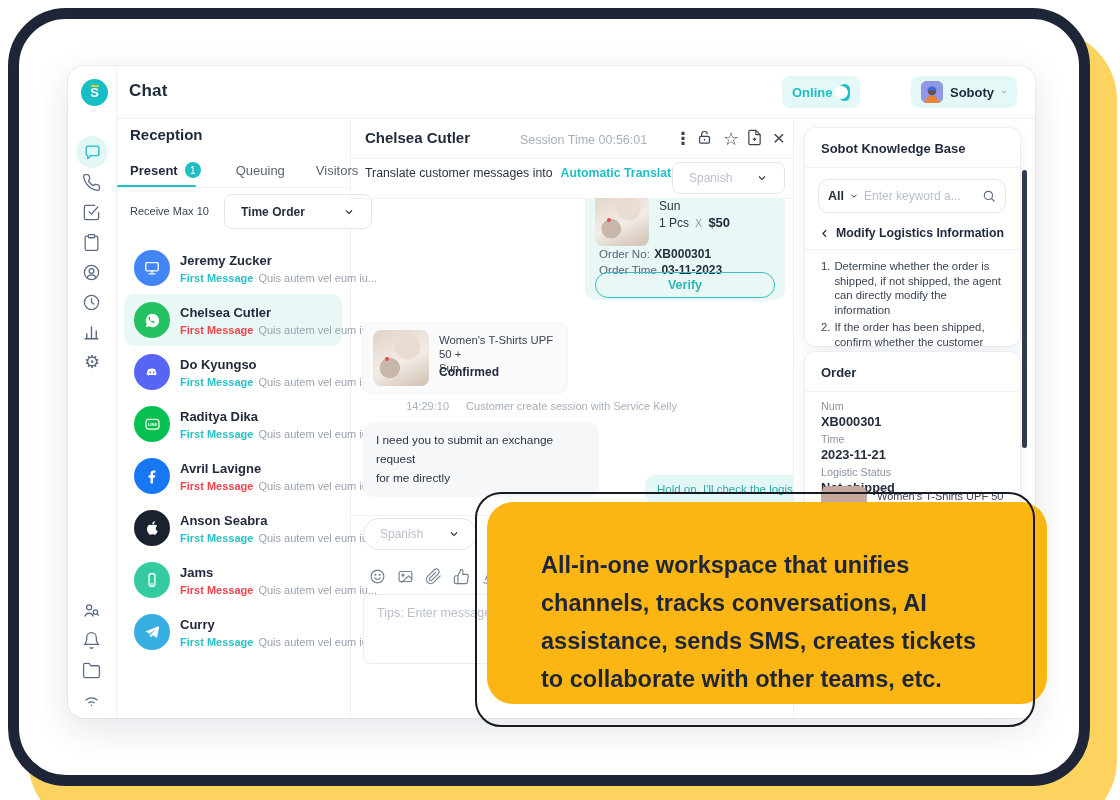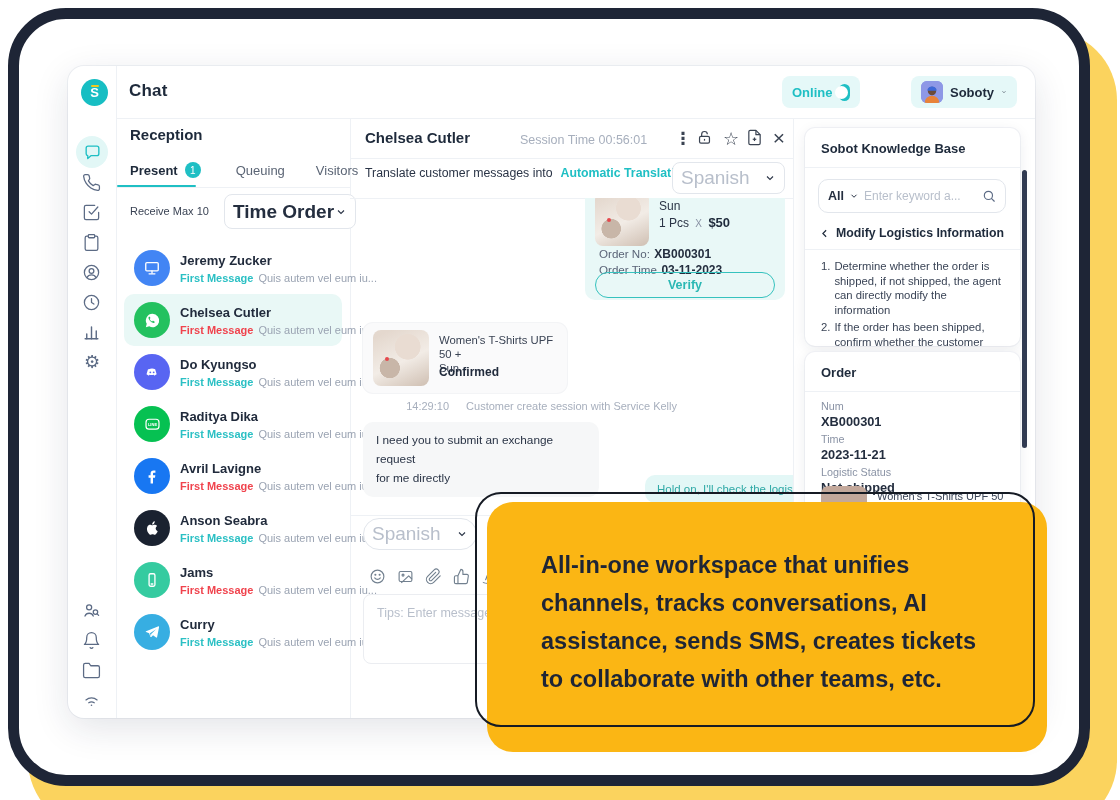--- a/index.html
+++ b/index.html
@@ -37,21 +37,21 @@
   .rail-active{left:8px;width:32px;height:32px;border-radius:50%;background:#E2F7F6;display:flex;align-items:center;justify-content:center;color:#1FBFC4}
   .gear-glyph{font-size:18px;line-height:20px;color:#5C6B85;text-align:center}
 
   
   .rc-title{left:62px;top:60px;font-size:15px;font-weight:bold}
   .tab{font-size:13px;color:#5B6575}
   .tab-active{font-weight:bold;color:#1E2A3B}
   .badge{width:16px;height:16px;border-radius:50%;background:#1FBFC4;color:#fff;font-size:10px;display:flex;align-items:center;justify-content:center}
   .tab-underline{left:49px;top:119px;width:79px;height:2px;background:#1FBFC4;border-radius:1px}
   .rc-sub{left:62px;top:139px;font-size:11px;color:#3A4354}
-  .select{border:1px solid #E2E6EC;border-radius:8px;background:#fff;display:flex;align-items:center;justify-content:space-between;padding:0 8px;font-size:19px}
+  .select{border:1px solid #E2E6EC;border-radius:8px;background:#fff;display:flex;align-items:center;justify-content:space-between;padding:0 16px;font-size:12px}
   .order-sel{left:156px;top:128px;width:114px;height:33px;font-weight:bold;color:#242E3F}
 
   .contact{left:56px;width:218px;height:52px;display:flex;align-items:center;gap:10px;border-radius:10px;padding-left:10px;box-sizing:border-box}
   .contact.sel{background:#E9F8F6}
   .cicon{width:36px;height:36px;border-radius:50%;display:flex;align-items:center;justify-content:center;flex:0 0 auto}
   .cname{font-size:13px;font-weight:bold;color:#212B3C;line-height:16px}
   .cline{font-size:11px;white-space:nowrap;margin-top:3px}
   .cstatus{font-weight:bold}
   .cpreview{color:#9AA3B2;margin-left:5px}
 
@@ -109,21 +109,21 @@
 
   .ord-card{left:737px;top:286px;width:215px;height:232px}
   .f-label{font-size:10.8px;color:#8A93A5}
   .f-val{font-size:12.8px;font-weight:bold;color:#242E3F;margin-top:2px}
   .ord-thumb{position:absolute;left:16px;top:134px;width:46px;height:42px;border-radius:8px;background:#C3A89B}
   .ord-pname{position:absolute;left:72px;top:138px;width:130px;font-size:11px;color:#3A4456}
 
   .scrollbar{left:954px;top:104px;width:5px;height:278px;border-radius:3px;background:#313B52}
 
   
-  .callout-fill{left:487px;top:502px;width:560px;height:250px;border-radius:26px;background:#FBB614;z-index:40}
+  .callout-fill{left:487px;top:502px;width:560px;height:202px;border-radius:26px;background:#FBB614;z-index:40}
   .callout-outline{left:475px;top:492px;width:556px;height:231px;border:2px solid #161B24;border-radius:26px;z-index:41;background:transparent}
   .callout-text{position:absolute;left:54px;top:44px;right:26px;font-size:23.5px;line-height:38px;font-weight:600;color:#1E2536}
 </style>
 </head>
 <body>
 
 <div class="abs bg-yellow"></div>
 <div class="abs frame"></div>
 
 <div class="abs win">

